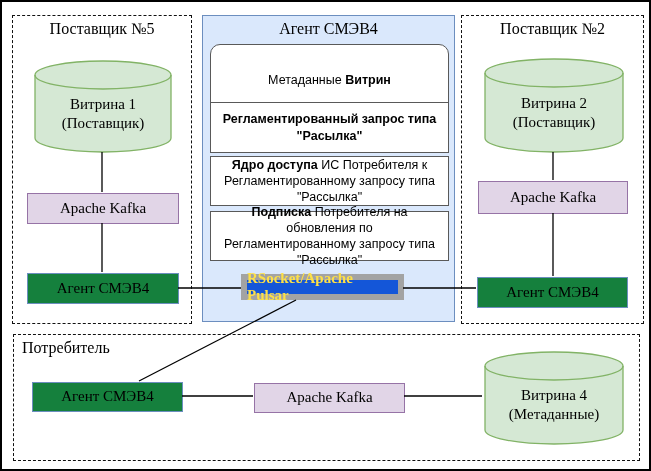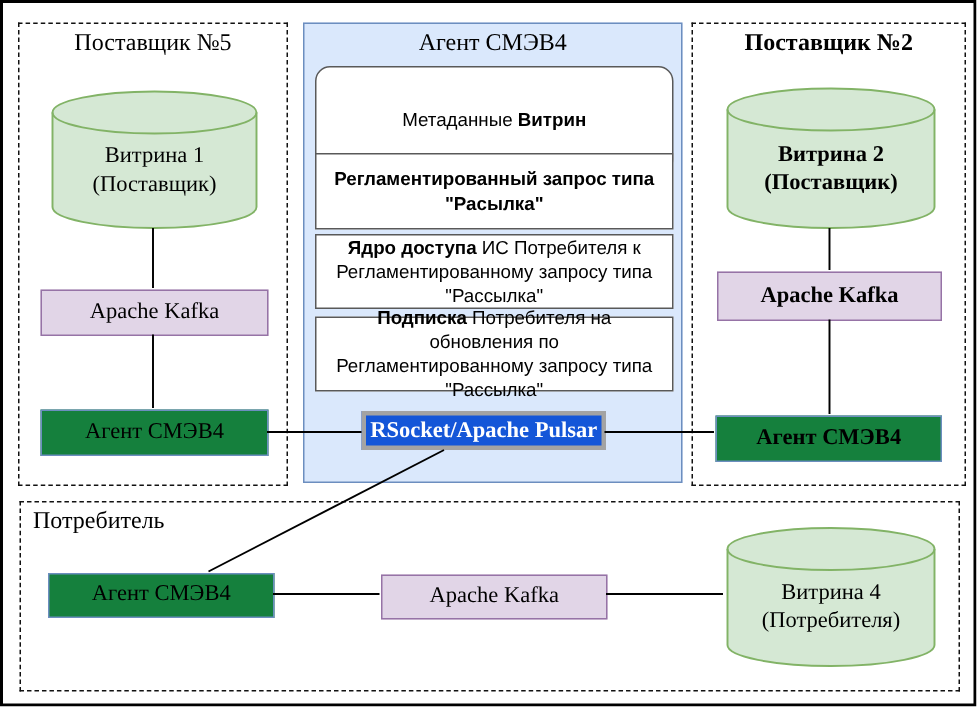--- a/index.html
+++ b/index.html
@@ -18,22 +18,22 @@
   .kafka{background:#e1d5e7;border:1px solid #9673a6;}
   .agent{background:#15803d;border:1px solid #6c8ebf;}
   .core{position:absolute;box-sizing:border-box;background:#dae8fc;border:1px solid #6c8ebf;}
   .core-title{position:absolute;top:4px;left:0;width:100%;text-align:center;font-size:16px;}
   .core-item{
     position:absolute;box-sizing:border-box;background:#ffffff;border:1px solid #595959;
     display:flex;align-items:center;justify-content:center;text-align:center;
     font-family:"Liberation Sans", sans-serif;font-size:12.5px;line-height:1.3;padding:2px 8px;
   }
   .bus{
-    position:absolute;box-sizing:border-box;background:#1456d8;border:3px solid #a3a3a3;
-    color:#ffffff;font-weight:bold;font-size:15px;display:flex;align-items:center;justify-content:center;
+    position:absolute;box-sizing:border-box;background:#1456d8;border:6px solid #a3a3a3;
+    color:#fde047;font-weight:bold;font-size:15px;display:flex;align-items:center;justify-content:center;
   }
   .cylinder{position:absolute;}
   .cylinder svg{display:block;}
   .cyl-label{
     position:absolute;left:0;top:0;width:100%;height:100%;
     display:flex;flex-direction:column;align-items:center;justify-content:center;
     padding-top:14px;box-sizing:border-box;font-size:15px;line-height:1.25;text-align:center;
   }
   .wires{position:absolute;left:0;top:0;pointer-events:none;}
 </style>
@@ -54,21 +54,21 @@
         <span>Витрина 1</span>
         <span>(Поставщик)</span>
       </div>
     </div>
 
     <div class="node kafka" style="left:14px;top:177px;width:152px;height:31px;">Apache Kafka</div>
 
     <div class="node agent" style="left:14px;top:257px;width:152px;height:31px;">Агент СМЭВ4</div>
   </div>
 
-  <div class="dashed-group" style="left:459px;top:13px;width:183px;height:309px;font-weight:bold;">
+  <div class="dashed-group" style="left:459px;top:13px;width:183px;height:309px;">
     <div class="group-title">Поставщик №2</div>
 
     <div class="cylinder" style="left:21px;top:42px;width:142px;height:95px;">
       <svg width="142" height="95" viewBox="0 0 142 95">
         <path d="M2,15 A69,14 0 0 1 140,15 L140,80 A69,14 0 0 1 2,80 Z" fill="#d5e8d4" stroke="#82b366" stroke-width="1.3"></path>
         <path d="M2,15 A69,14 0 0 0 140,15" fill="none" stroke="#82b366" stroke-width="1.3"></path>
       </svg>
       <div class="cyl-label">
         <span>Витрина 2</span>
         <span>(Поставщик)</span>
@@ -109,21 +109,21 @@
 
     <div class="node kafka" style="left:240px;top:48px;width:151px;height:30px;">Apache Kafka</div>
 
     <div class="cylinder" style="left:469px;top:16px;width:142px;height:94px;">
       <svg width="142" height="94" viewBox="0 0 142 94">
         <path d="M2,15 A69,14 0 0 1 140,15 L140,79 A69,14 0 0 1 2,79 Z" fill="#d5e8d4" stroke="#82b366" stroke-width="1.3"></path>
         <path d="M2,15 A69,14 0 0 0 140,15" fill="none" stroke="#82b366" stroke-width="1.3"></path>
       </svg>
       <div class="cyl-label">
         <span>Витрина 4</span>
-        <span>(Потребителя)</span>
+        <span>(Метаданные)</span>
       </div>
     </div>
   </div>
 
   <svg class="wires" width="651" height="471" viewBox="0 0 651 471">
     <line x1="100" y1="150" x2="100" y2="190" stroke="#000" stroke-width="1.3"></line>
     <line x1="100" y1="221" x2="100" y2="270" stroke="#000" stroke-width="1.3"></line>
     <line x1="176" y1="286" x2="239" y2="286" stroke="#000" stroke-width="1.3"></line>
     <line x1="401" y1="286" x2="474" y2="286" stroke="#000" stroke-width="1.3"></line>
     <line x1="551" y1="150" x2="551" y2="178" stroke="#000" stroke-width="1.3"></line>

